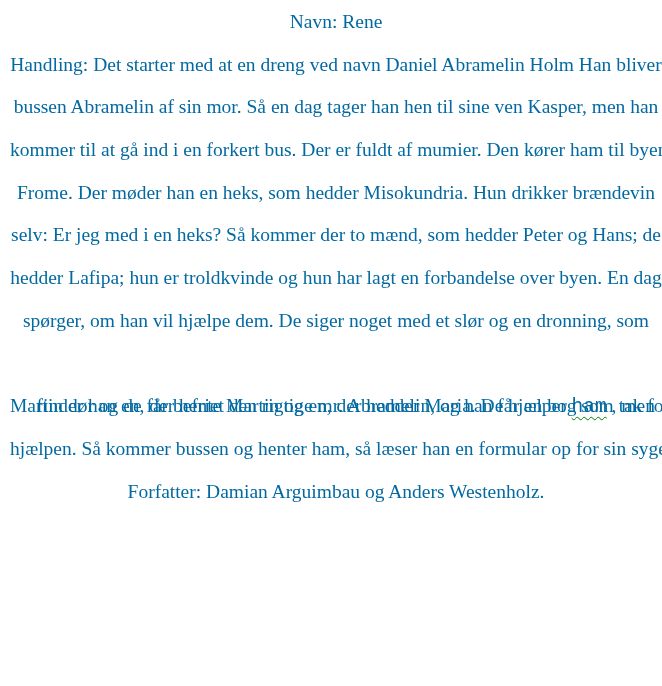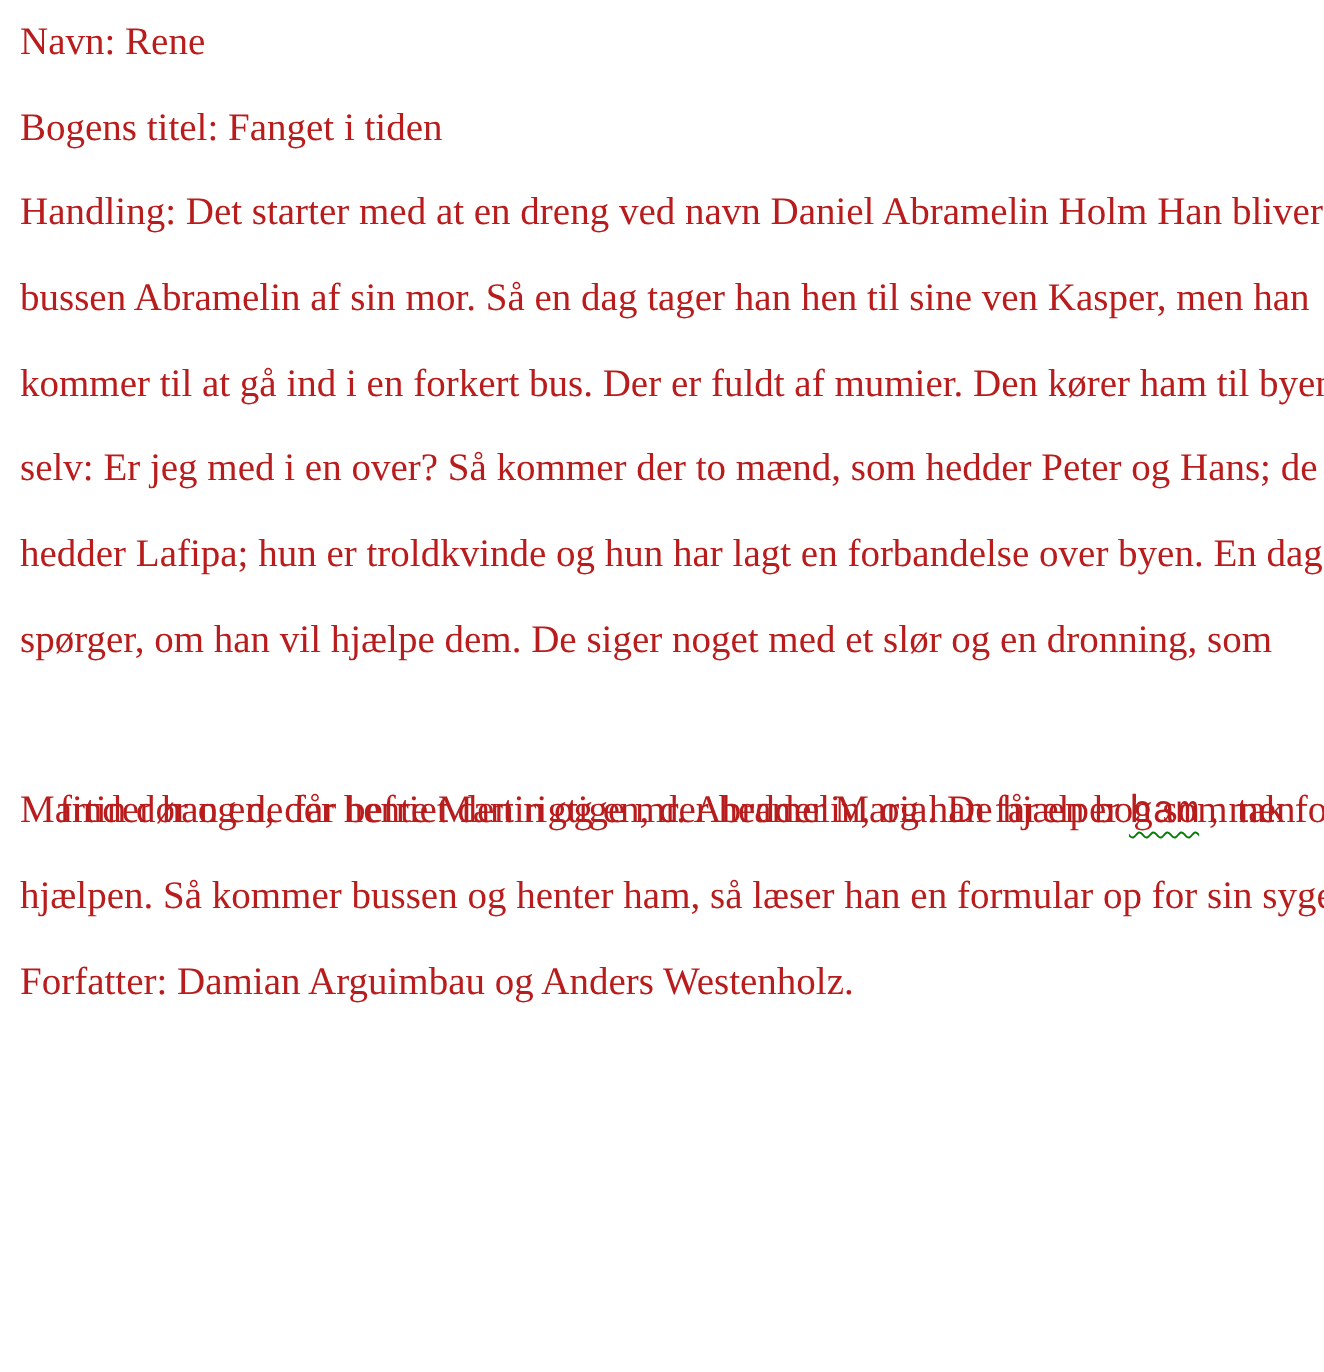--- a/index.html
+++ b/index.html
@@ -15,41 +15,42 @@
     padding: 1px 0 0 10px;
     background: #ffffff;
     color: #000000;
     font-family: "Liberation Serif", "DejaVu Serif", serif;
     font-size: 19.5px;
   }
   .doc-line {
     height: 42.7px;
     line-height: 42.7px;
     white-space: pre;
-    color: #b91c1c;
+    color: #0369a1;
+    text-align: center;
   }
   .squiggle {
     text-decoration: underline;
     text-decoration-style: wavy;
     text-decoration-color: #008000;
     text-decoration-thickness: 1px;
     text-underline-offset: 4px;
     font-family: Liberation Mono, monospace;
   }
 </style>
 </head>
 <body>
 
 <div class="doc-page">
   <div class="doc-line">Navn: Rene</div>
-  <div class="doc-line">Bogens titel: Fanget i tiden</div>
   <div class="doc-line">Handling: Det starter med at en dreng ved navn Daniel Abramelin Holm Han bliver</div>
   <div class="doc-line">bussen Abramelin af sin mor. Så en dag tager han hen til sine ven Kasper, men han</div>
   <div class="doc-line">kommer til at gå ind i en forkert bus. Der er fuldt af mumier. Den kører ham til byen</div>
-  <div class="doc-line">selv: Er jeg med i en over? Så kommer der to mænd, som hedder Peter og Hans; de</div>
+  <div class="doc-line">Frome. Der møder han en heks, som hedder Misokundria. Hun drikker brændevin</div>
+  <div class="doc-line">selv: Er jeg med i en heks? Så kommer der to mænd, som hedder Peter og Hans; de</div>
   <div class="doc-line">hedder Lafipa; hun er troldkvinde og hun har lagt en forbandelse over byen. En dag</div>
   <div class="doc-line">spørger, om han vil hjælpe dem. De siger noget med et slør og en dronning, som</div>
   <div class="doc-line">
     <span>finder han en, der hente Martin og en, der hedder Maria. De hjælper </span><span class="squiggle">ham</span><span> , men</span>
   </div>
   <div class="doc-line">Martin dør og de får befriet den rigtige mr. Abramelin, og han får en bog som tak for</div>
   <div class="doc-line">hjælpen. Så kommer bussen og henter ham, så læser han en formular op for sin syge</div>
   <div class="doc-line">Forfatter: Damian Arguimbau og Anders Westenholz.</div>
   <div class="doc-line">
     

